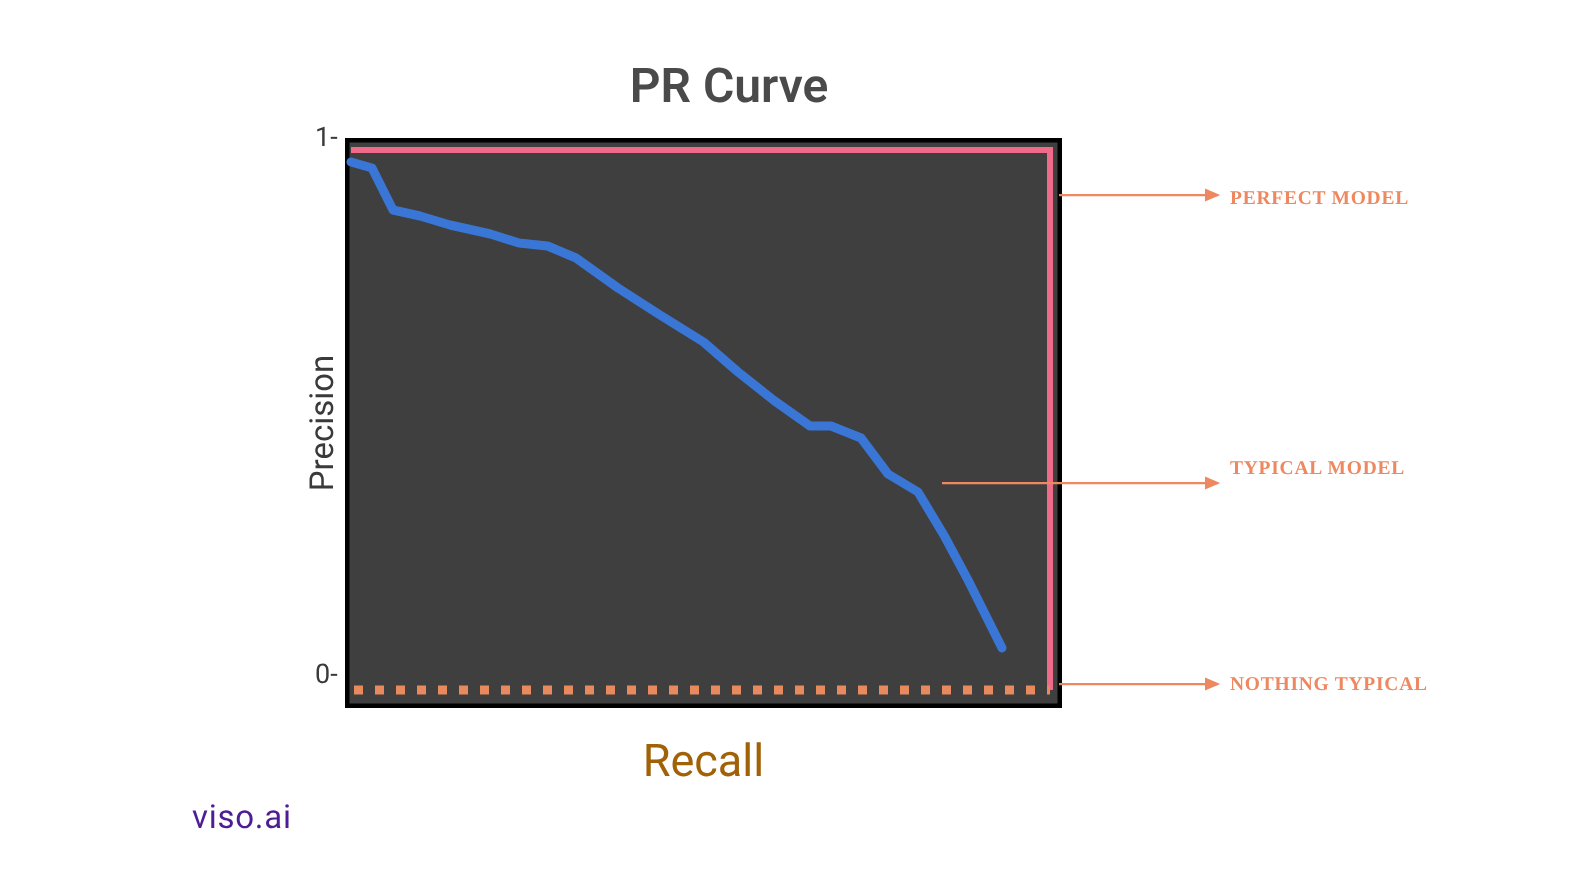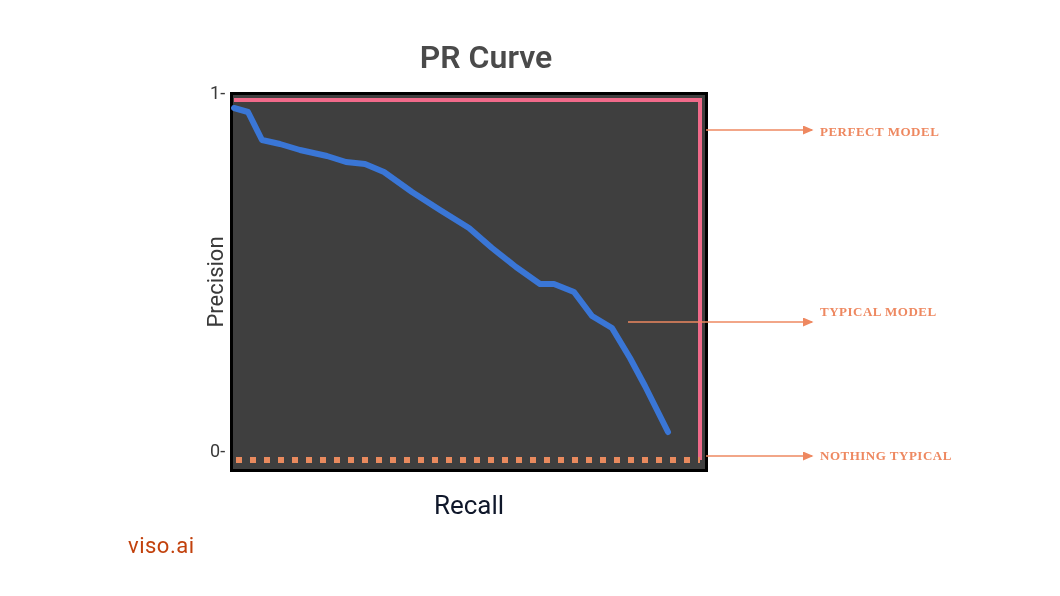--- a/index.html
+++ b/index.html
@@ -39,38 +39,38 @@
       font-size: 22px;
       color: #3a3a3a;
       font-weight: 400;
     }
     .x-label {
       position: absolute;
       left: 230px;
       top: 490px;
       width: 478px;
       text-align: center;
-      font-size: 26px;
-      color: #0f172a;
+      font-size: 30px;
+      color: #a16207;
       font-weight: 400;
     }
     .tick {
       position: absolute;
       font-size: 18px;
       color: #3a3a3a;
     }
     .tick-y1 { left: 210px; top: 92px; transform: translateY(-50%); }
     .tick-y0 { left: 210px; top: 450px; transform: translateY(-50%); }
     .tick-dash { font-size: 18px; color: #3a3a3a; }
     .brand {
       position: absolute;
       left: 128px;
       bottom: 38px;
       font-size: 22px;
-      color: #c2410c;
+      color: #4c1d95;
       font-weight: 400;
       letter-spacing: 0.5px;
     }
     .annot {
       position: absolute;
       font-size: 13px;
       font-weight: 700;
       color: #ee8860;
       letter-spacing: 0.5px;
       font-family: Liberation Serif, serif;

